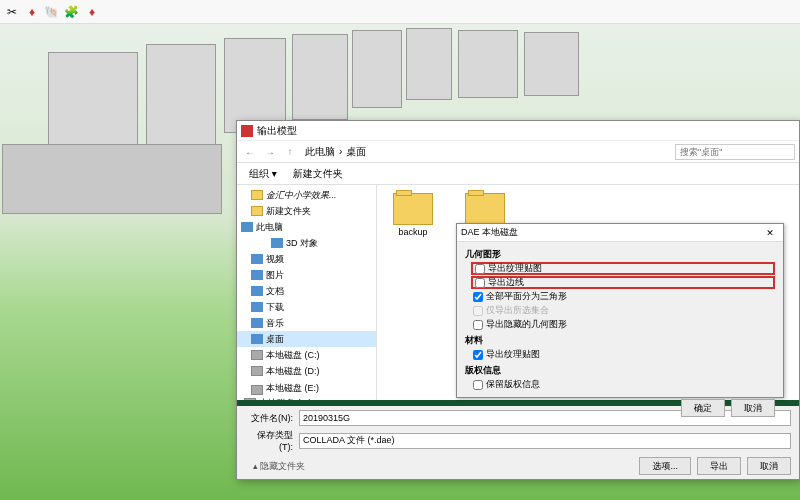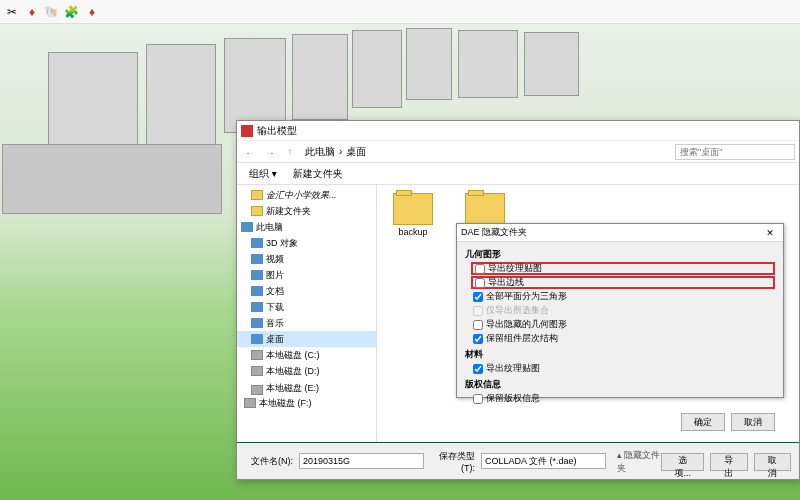--- a/index.html
+++ b/index.html
@@ -29,21 +29,21 @@
 .tree-item.sel { background: #cde8ff; }
 .tree-icon { width: 12px; height: 10px; flex-shrink: 0; }
 .ti-folder { background: #f4d060; border: 1px solid #c8a030; }
 .ti-pc { background: #5090c8; }
 .ti-disk { background: #aaa; border: 1px solid #888; }
 .ti-blue { background: #5090d0; }
 .content-panel { flex: 1; padding: 8px; display: flex; gap: 16px; align-items: flex-start; }
 .folder-item { display: flex; flex-direction: column; align-items: center; width: 56px; gap: 2px; font-size: 9px; justify-content: center; }
 .folder-big { width: 40px; height: 32px; background: #f4d060; border: 1px solid #c8a030; position: relative; }
 .folder-big::before { content: ""; position: absolute; top: -4px; left: 2px; width: 14px; height: 4px; background: #f4d060; border: 1px solid #c8a030; }
-.dlg-footer { border-top: 1px solid #14532d; padding: 4px 8px; display: flex; flex-direction: row; gap: 3px; background: #f0f0f0; }
+.dlg-footer { border-top: 6px solid #14532d; padding: 4px 8px; display: flex; flex-direction: column; gap: 3px; background: #f0f0f0; }
 .footer-row { display: flex; align-items: center; gap: 6px; font-size: 9px; }
 .footer-label { width: 48px; text-align: right; }
 .footer-input { flex: 1; height: 16px; border: 1px solid #aaa; padding: 0 3px; background: #fff; font-size: 9px; }
 .footer-btns { display: flex; justify-content: flex-start; gap: 6px; padding-top: 2px; }
 .dlg-btn { height: 18px; padding: 0 12px; border: 1px solid #aaa; background: #e8e8e8; font-size: 9px; }
 .footer-hide { font-size: 9px; color: #555; padding: 2px 0 0 8px; }
 
 
 .opts-dialog { position: absolute; left: 456px; top: 223px; width: 328px; height: 175px; background: #f0f0f0; border: 1px solid #888; box-shadow: 1px 1px 4px rgba(0,0,0,0.3); font-size: 9px; z-index: 10; }
 .opts-titlebar { height: 18px; background: #fff; display: flex; align-items: center; justify-content: space-between; padding: 0 4px; border-bottom: 1px solid #ddd; font-size: 9px; }
@@ -107,21 +107,21 @@
           <span>金汇中小学效果...</span>
         </div>
         <div class="tree-item" style="padding-left: 14px;">
           <span class="tree-icon ti-folder"></span>
           <span>新建文件夹</span>
         </div>
         <div class="tree-item" style="padding-left: 4px;">
           <span class="tree-icon ti-pc"></span>
           <span>此电脑</span>
         </div>
-        <div class="tree-item" style="padding-left: 14px;">
+        <div class="tree-item" style="padding-left: 14px; margin-left: 20px;">
           <span class="tree-icon ti-blue"></span>
           <span>3D 对象</span>
         </div>
         <div class="tree-item" style="padding-left: 14px;">
           <span class="tree-icon ti-blue"></span>
           <span>视频</span>
         </div>
         <div class="tree-item" style="padding-left: 14px;">
           <span class="tree-icon ti-blue"></span>
           <span>图片</span>
@@ -185,21 +185,21 @@
         <button class="dlg-btn">选项...</button>
         <button class="dlg-btn">导出</button>
         <button class="dlg-btn">取消</button>
       </div>
     </div>
   </div>
 </div>
 
 <div class="opts-dialog">
   <div class="opts-titlebar">
-    <span>DAE 隐藏文件夹</span>
+    <span>DAE 本地磁盘</span>
     <span class="opts-close">✕</span>
   </div>
   <div class="opts-body">
     <div class="opts-section">几何图形</div>
     <label class="opts-check boxed">
         <input type="checkbox" style="">
         <span>导出纹理贴图</span>
       </label>
     <label class="opts-check boxed">
         <input type="checkbox" style="">
@@ -210,24 +210,20 @@
         <span>全部平面分为三角形</span>
       </label>
     <label class="opts-check dim">
         <input type="checkbox" disabled="" style="">
         <span>仅导出所选集合</span>
       </label>
     <label class="opts-check">
         <input type="checkbox" style="">
         <span>导出隐藏的几何图形</span>
       </label>
-    <label class="opts-check">
-        <input type="checkbox" checked="" style="">
-        <span>保留组件层次结构</span>
-      </label>
     <div class="opts-section">材料</div>
     <label class="opts-check">
         <input type="checkbox" checked="" style="">
         <span>导出纹理贴图</span>
       </label>
     <div class="opts-section">版权信息</div>
     <label class="opts-check">
         <input type="checkbox" style="">
         <span>保留版权信息</span>
       </label>

